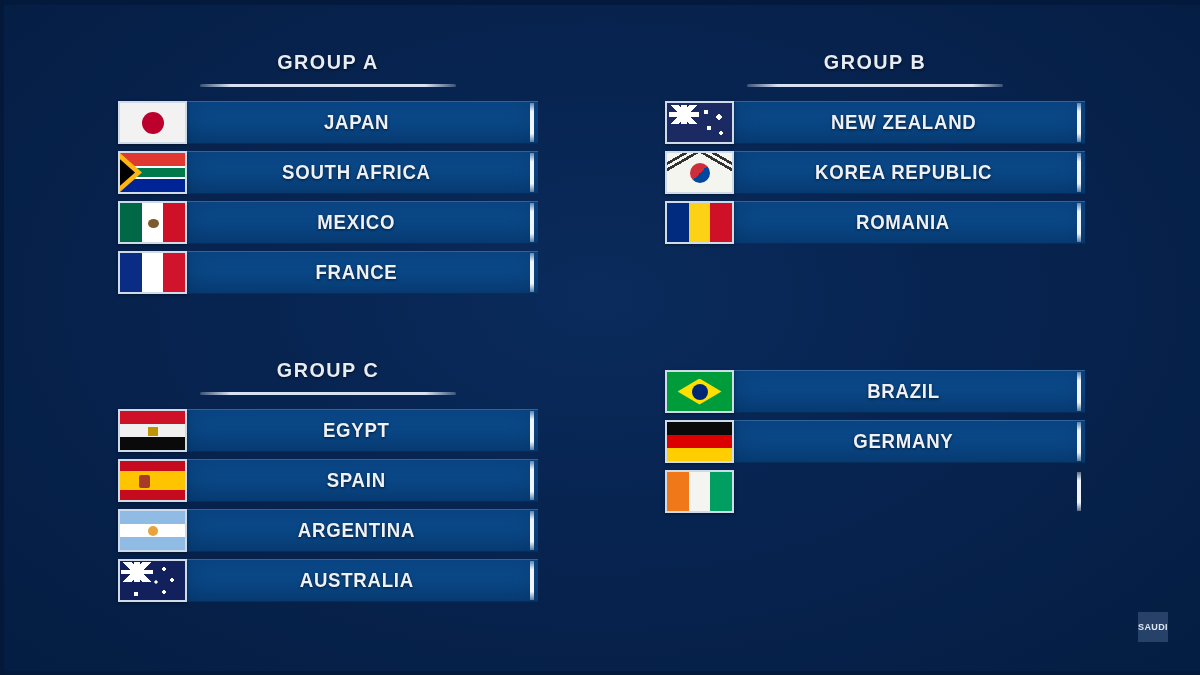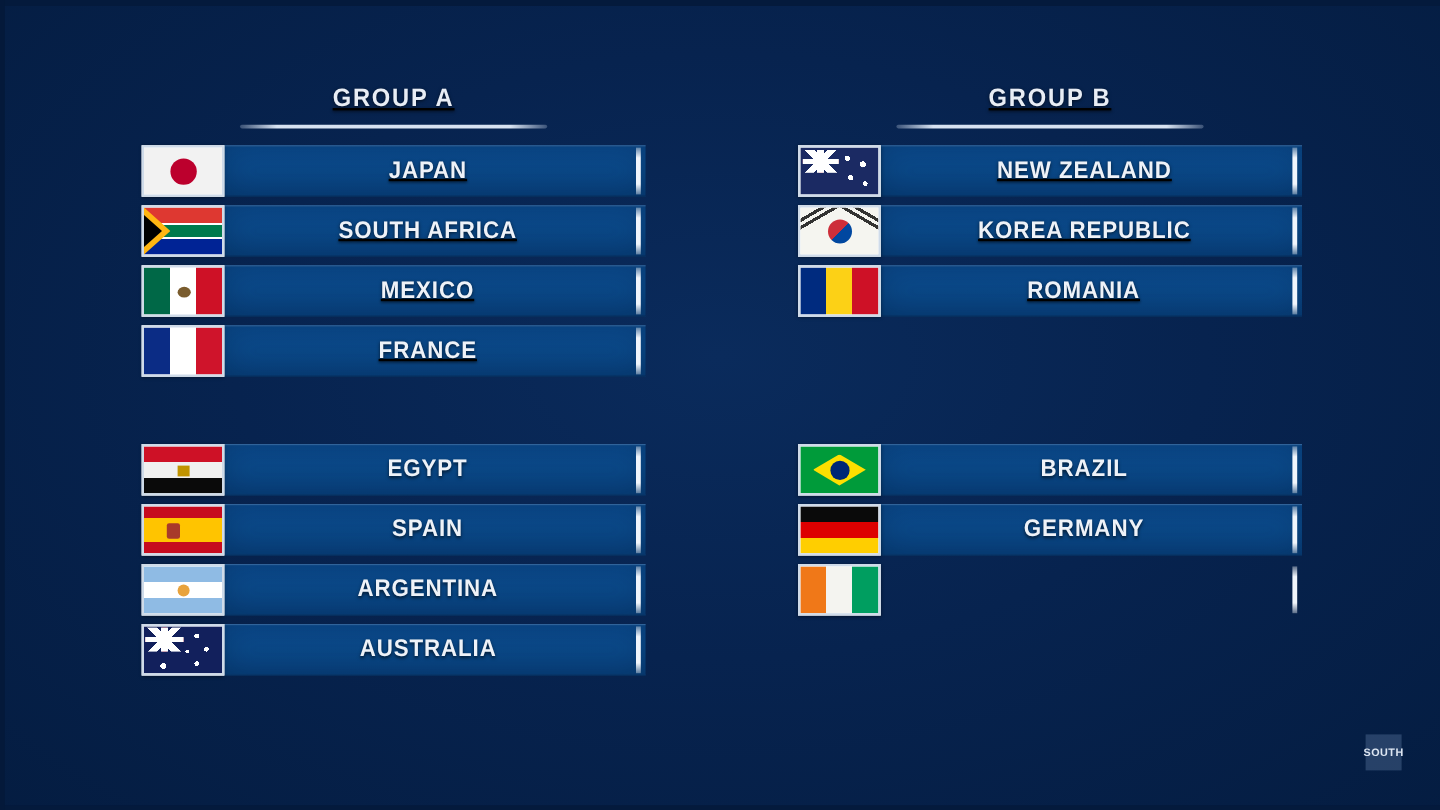--- a/index.html
+++ b/index.html
@@ -44,21 +44,21 @@
       radial-gradient(ellipse 900px 560px at 50% 44%, #0a2b5c 0%, #07234f 45%, #041c40 100%);
   }
 
   
   .group {
     position: absolute;
     width: 420px;
   }
   .group.col-left  { left: 118px; }
   .group.col-right { left: 665px; }
-  .group.row-top    { top: 68px; text-decoration: underline; }
+  .group.row-top    { top: 48px; }
   .group.row-bottom { top: 356px; }
 
   .group-header {
     text-align: center;
     margin-bottom: 6px;
   }
   .group-title {
     display: block;
     font-size: 21px;
     font-weight: bold;
@@ -383,20 +383,24 @@
           </div>
         <div class="team-bar">
           <span class="team-name">ROMANIA</span>
         </div>
         <div class="end-cap"></div>
       </div>
     </div>
   </div>
 
   <div class="group col-left row-bottom">
+    <div class="group-header">
+      <span class="group-title">GROUP C</span>
+      <div class="group-rule"></div>
+    </div>
     <div class="team-list">
       <div class="team-row">
         <div class="flag">
             <div class="fl f-egypt"></div>
           </div>
         <div class="team-bar">
           <span class="team-name">EGYPT</span>
         </div>
         <div class="end-cap"></div>
       </div>
@@ -453,20 +457,20 @@
       <div class="team-row">
         <div class="flag">
             <div class="fl f-ivory"></div>
           </div>
         <div class="end-cap"></div>
       </div>
     </div>
   </div>
 
   <div class="fifa-bug">
-    <span>SOUTH</span>
+    <span>SAUDI</span>
   </div>
 
 </div>
 
 <div class="edge-band-top"></div>
 <div class="edge-band-bottom"></div>
 <div class="edge-band-left"></div>
 
 </body></html>

